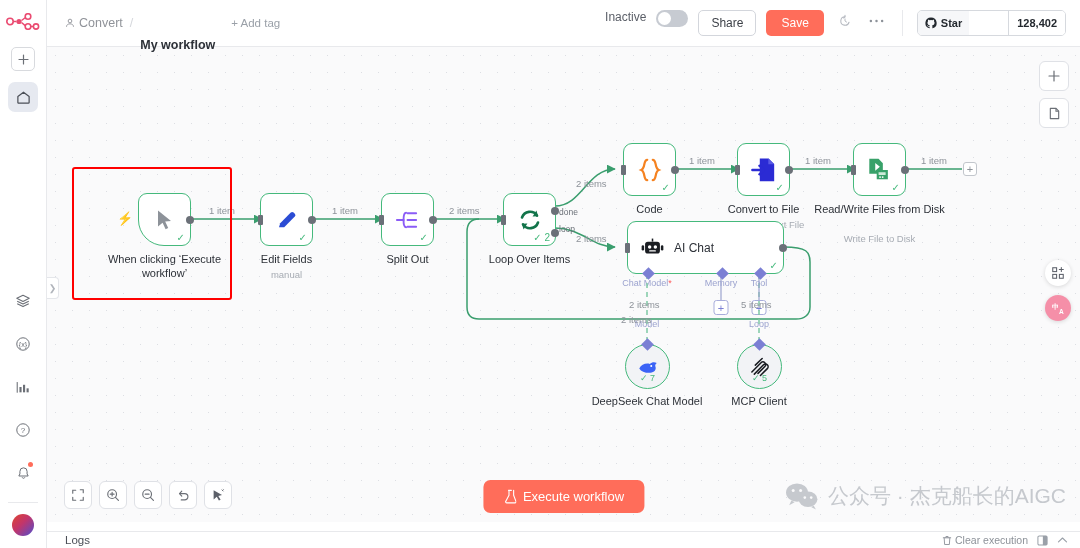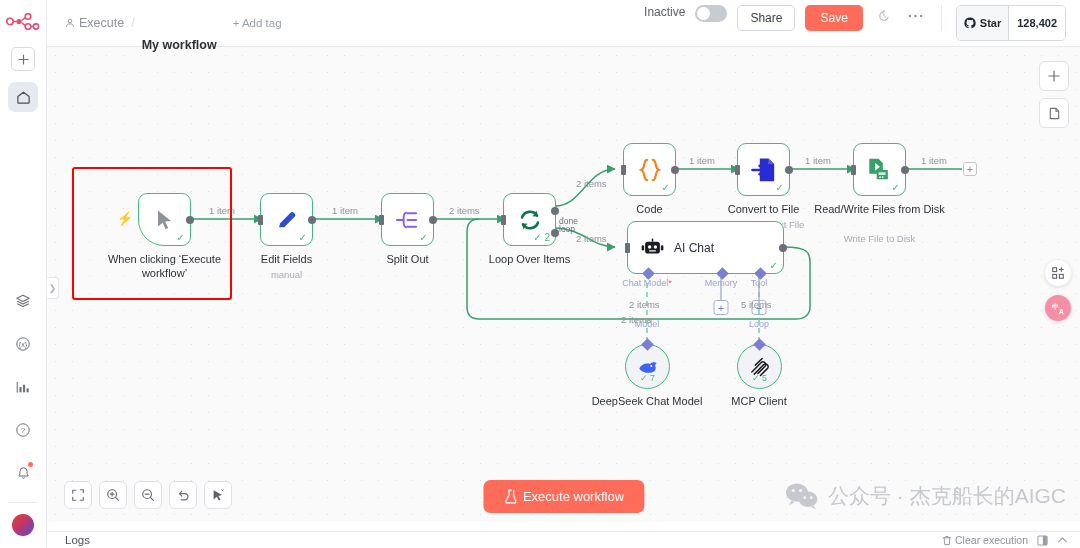--- a/index.html
+++ b/index.html
@@ -77,21 +77,21 @@
     font-size: 12px; color: #fff; background: #ff6d5a; border: none;
     border-radius: 5px; padding: 6px 15px; cursor: pointer; font-weight: 500;
   }
   .icon-btn {
     width: 22px; height: 22px; display: flex; align-items: center; justify-content: center;
     color: #b5b9c0; cursor: pointer;
   }
   .gh-sep { width: 1px; height: 26px; background: #e8e9ec; margin: 0 4px; }
   .gh {
     display: flex; align-items: stretch; border: 1px solid #d6d9de;
-    border-radius: 5px; overflow: hidden; height: 36px; cursor: pointer;
+    border-radius: 5px; overflow: hidden; height: 26px; cursor: pointer; gap: 39px;
   }
   .gh-star {
     display: flex; align-items: center; gap: 4px; padding: 0 7px;
     background: #f6f7f9; font-size: 11px; color: #24292f; font-weight: 600;
   }
   .gh-count {
     display: flex; align-items: center; padding: 0 8px; background: #fff;
     font-size: 11px; color: #24292f; border-left: 1px solid #d6d9de; font-weight: 600;
   }
 
@@ -317,21 +317,21 @@
     <div class="avatar"></div>
   </div>
 
   <div class="topbar">
     <div class="crumbs">
       <span class="crumb-personal">
         <svg width="10" height="10" viewBox="0 0 12 12">
             <circle cx="6" cy="3.6" r="2.2" fill="none" stroke="#909399" stroke-width="1.1"></circle>
             <path d="M1.8 10.5c0-2.3 1.9-3.5 4.2-3.5s4.2 1.2 4.2 3.5" fill="none" stroke="#909399" stroke-width="1.1"></path>
           </svg>
-        <span>Execute</span>
+        <span>Convert</span>
       </span>
       <span class="crumb-sep">/</span>
       <span class="crumb-name">My workflow</span>
       <span class="add-tag">+ Add tag</span>
     </div>
 
     <div class="top-right">
       <span class="inactive-label">Inactive</span>
       <div class="toggle">
           <span class="knob"></span>
@@ -484,21 +484,21 @@
           <path d="M21 15.5 A8.4 8.4 0 016 17.4" fill="none" stroke="#12744a" stroke-width="2.6" stroke-linecap="round"></path>
           <path d="M19.4 3.6 L21.2 9.2 L15.6 9.4 z" fill="#12744a"></path>
           <path d="M6.6 22.4 L4.8 16.8 L10.4 16.6 z" fill="#12744a"></path>
         </svg>
         <span class="node-check">✓ 2</span>
         <span class="port" style="right:-4px; top:13px; margin-top:0;"></span>
         <span class="port" style="right:-4px; top:35px; margin-top:0;"></span>
       </div>
       <div class="node-label">Loop Over Items</div>
     </div>
-    <span class="port-name" style="left:512px; top:169px;">done</span>
+    <span class="port-name" style="left:512px; top:160px;">done</span>
     <span class="port-name" style="left:512px; top:177px;">loop</span>
     <span class="item-label" style="left:529px; top:131px;">2 items</span>
     <span class="item-label" style="left:529px; top:186px;">2 items</span>
 
     <div class="node" style="left:576px; top:96px;">
       <div class="node-box">
         <span class="port-in"></span>
         <svg width="26" height="24" viewBox="0 0 28 26">
           <path d="M11 2 C6.6 2 9.2 11 4.6 13 C9.2 15 6.6 24 11 24" fill="none" stroke="#f58220" stroke-width="2.4" stroke-linecap="round"></path>
           <path d="M17 2 C21.4 2 18.8 11 23.4 13 C18.8 15 21.4 24 17 24" fill="none" stroke="#f58220" stroke-width="2.4" stroke-linecap="round"></path>

